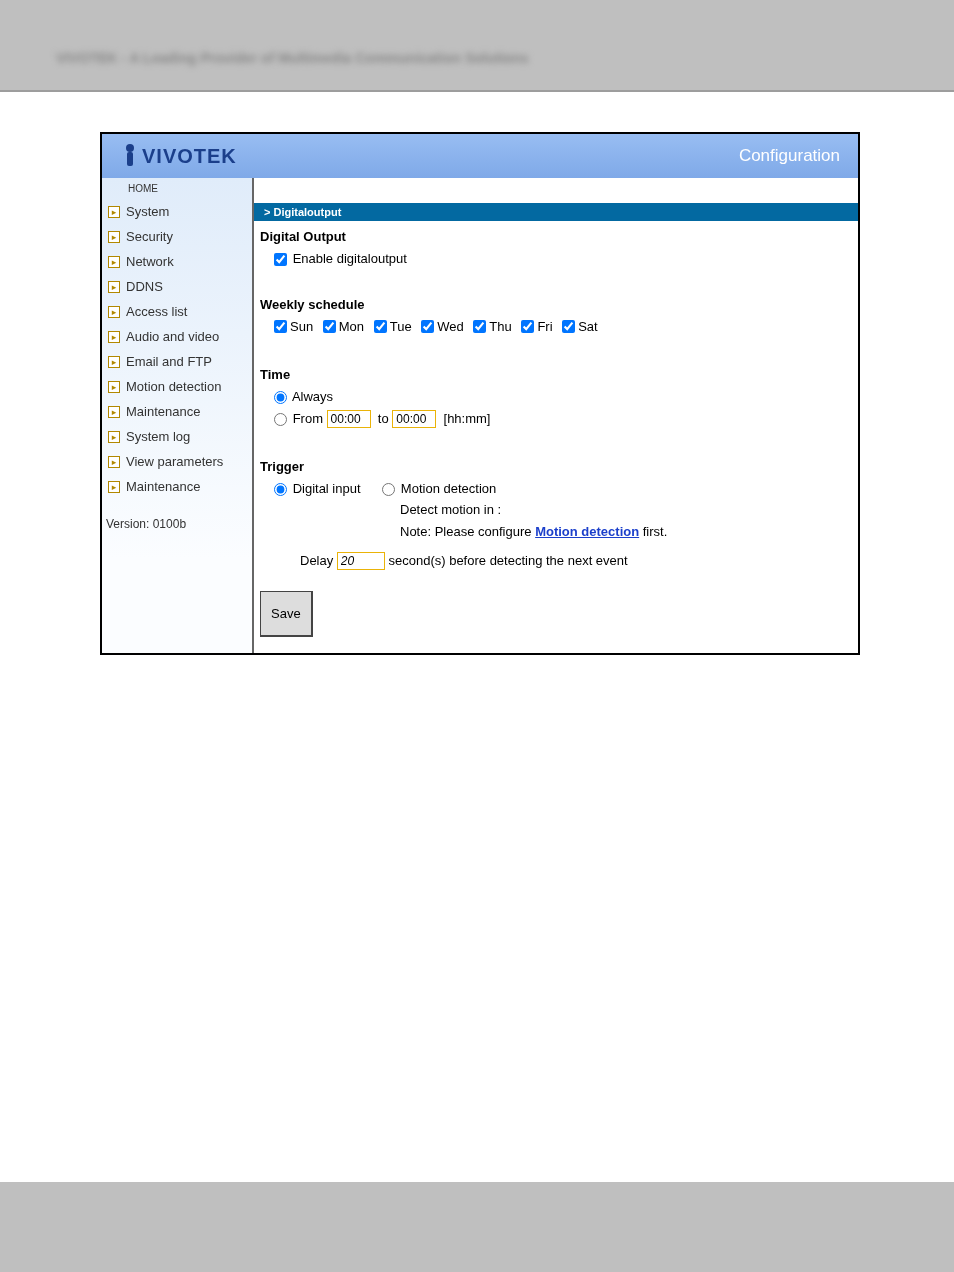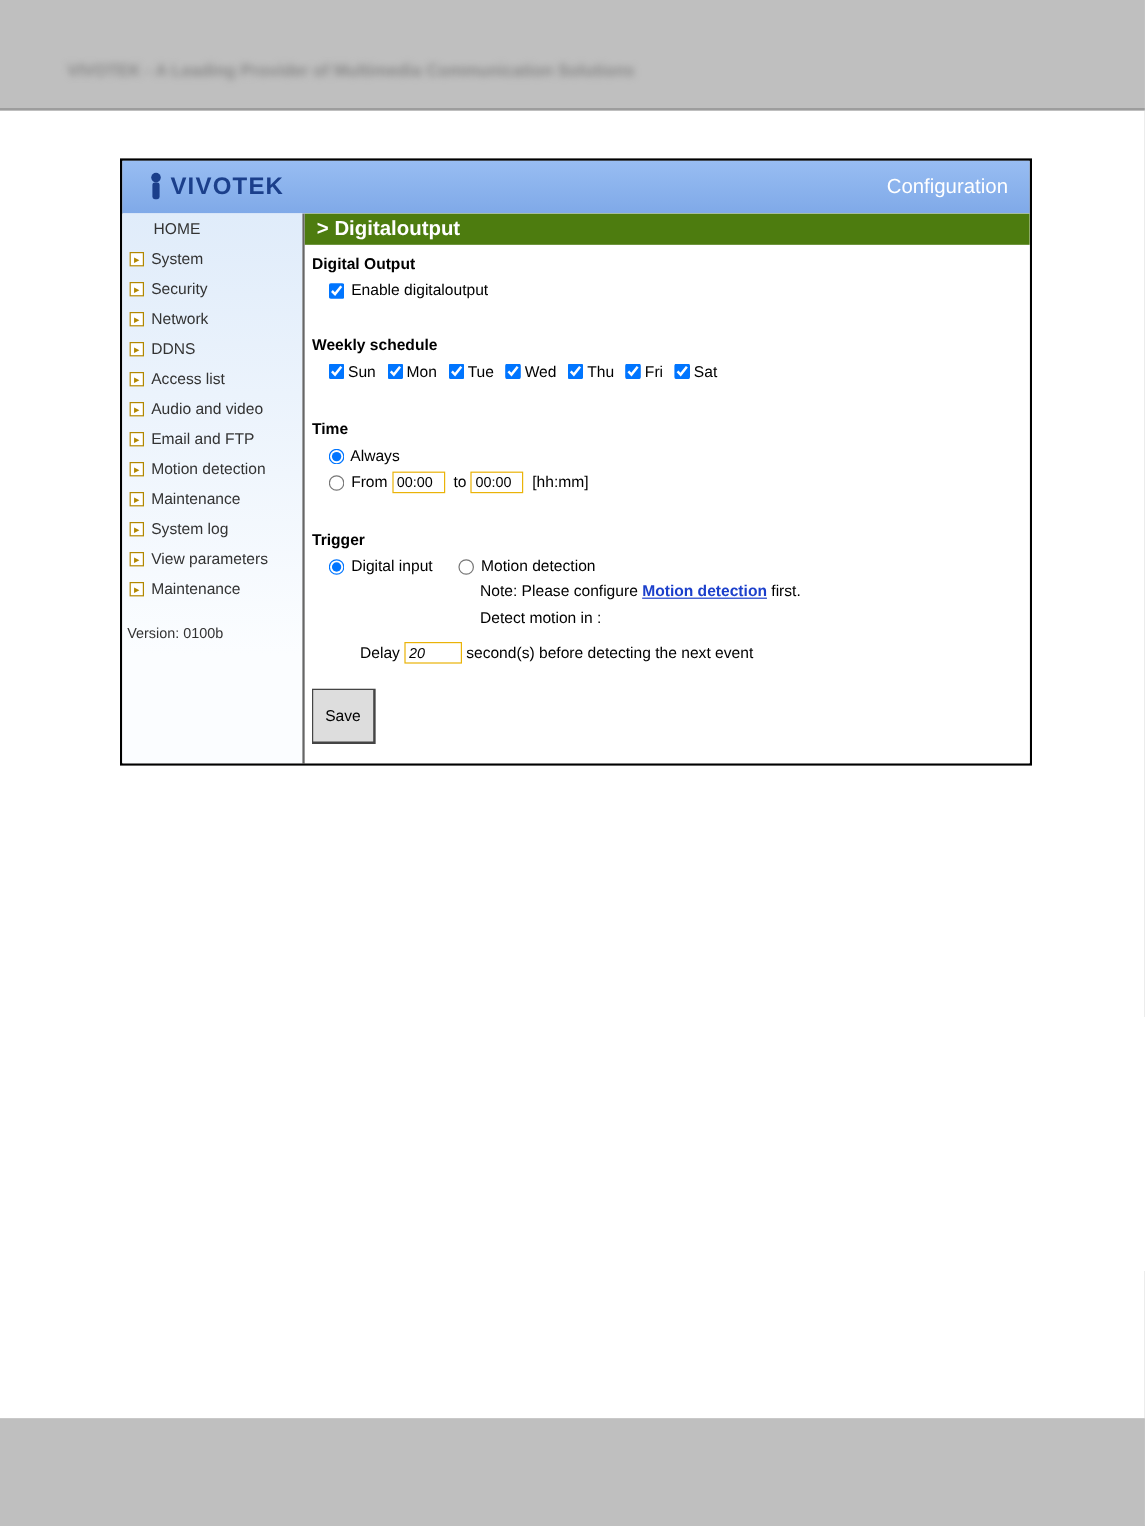--- a/index.html
+++ b/index.html
@@ -76,21 +76,21 @@
   display: flex;
   align-items: center;
   gap: 6px;
   padding: 5px 6px 5px 6px;
   font-size: 13px;
   color: #333;
   cursor: pointer;
 }
 .sidebar-home {
   padding-left: 26px;
-  font-size: 13px;
+  font-size: 10px;
   color: #333;
 }
 .arrow-icon {
   width: 12px;
   height: 12px;
   border: 1px solid #b28800;
   background: #fff;
   display: inline-flex;
   align-items: center;
   justify-content: center;
@@ -101,25 +101,26 @@
 .version {
   padding: 18px 16px 4px 4px;
   font-size: 12px;
   color: #333;
 }
 .content {
   flex: 1;
   background: #fff;
 }
 .breadcrumb-bar {
-  background: #4d7c0f;
+  background: #0369a1;
   color: #fff;
   font-weight: bold;
-  font-size: 17px;
+  font-size: 11px;
   padding: 3px 10px;
+  margin-top: 25px;
 }
 .content-inner {
   padding: 4px 6px 16px 6px;
 }
 .section-title {
   font-weight: bold;
   font-size: 13px;
   margin-top: 4px;
   margin-bottom: 4px;
 }
@@ -307,24 +308,24 @@
 
             <div class="section-title">Trigger</div>
             <div class="row indent">
               <input type="radio" name="trigger" checked="" style="">
               <span>Digital input</span>
               &nbsp;&nbsp;&nbsp;&nbsp;
               <input type="radio" name="trigger" style="">
               <span>Motion detection</span>
             </div>
             <div class="note-block">
+              <div>Detect motion in :</div>
               <div>
                 <span>Note: Please configure </span><span class="link">Motion detection</span><span> first.</span>
               </div>
-              <div>Detect motion in :</div>
             </div>
             <div class="row indent2" style="margin-top:6px;">
               <span>Delay </span><input class="txt-input txt-input-small" value="20" style=""><span> second(s) before detecting the next event</span>
             </div>
 
             <button class="save-btn">Save</button>
 
           </div>
         </div>
       </div>

